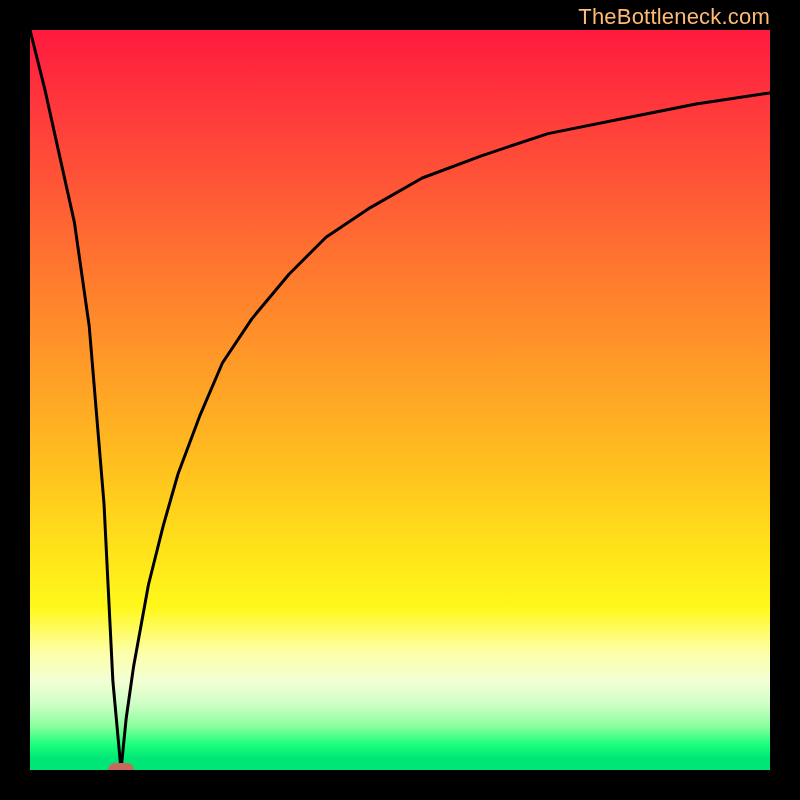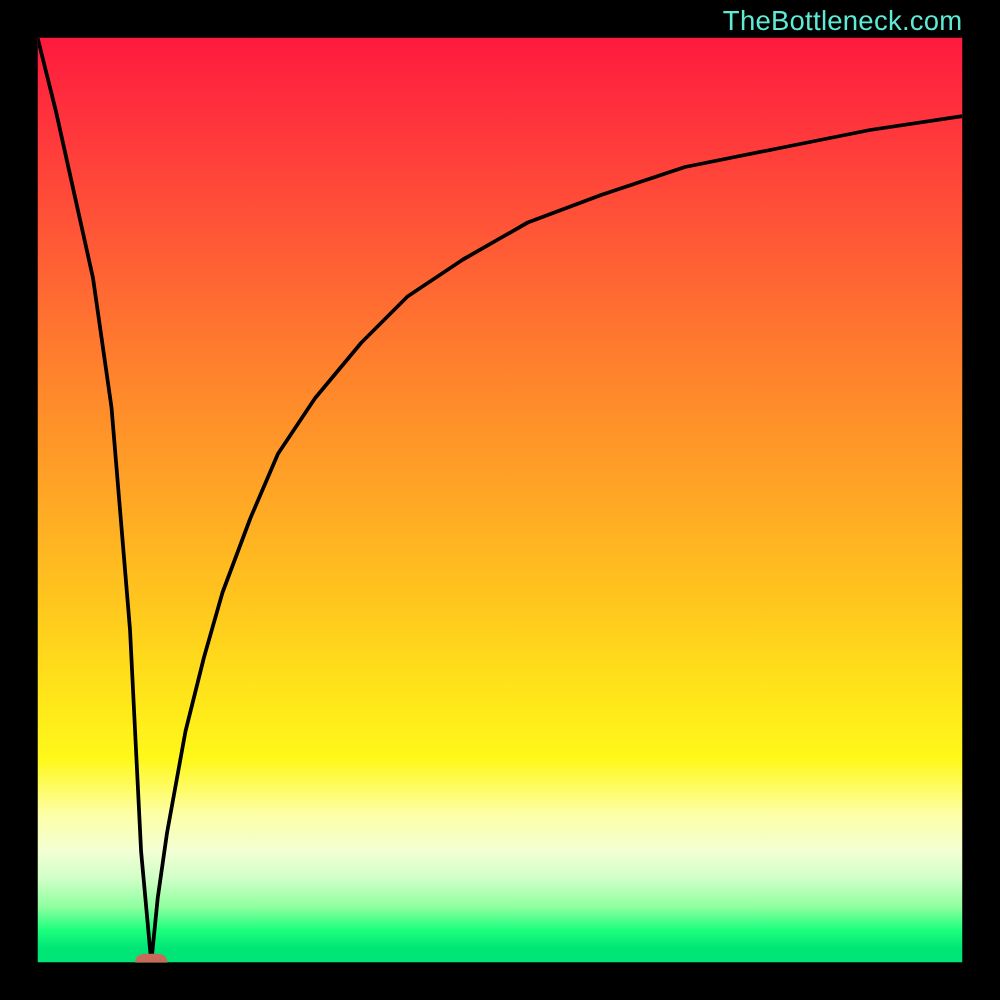--- a/index.html
+++ b/index.html
@@ -48,21 +48,21 @@
     );
   }
   .svg-layer {
     position: absolute;
     inset: 0;
   }
   .watermark {
     position: absolute;
     top: 4px;
     right: 30px;
-    color: #5eead4;
+    color: #fdba74;
     font-size: 22px;
     letter-spacing: 0.2px;
     font-weight: 400;
     user-select: none;
   }
   .marker {
     position: absolute;
     width: 26px;
     height: 14px;
     background: #c86a5a;

